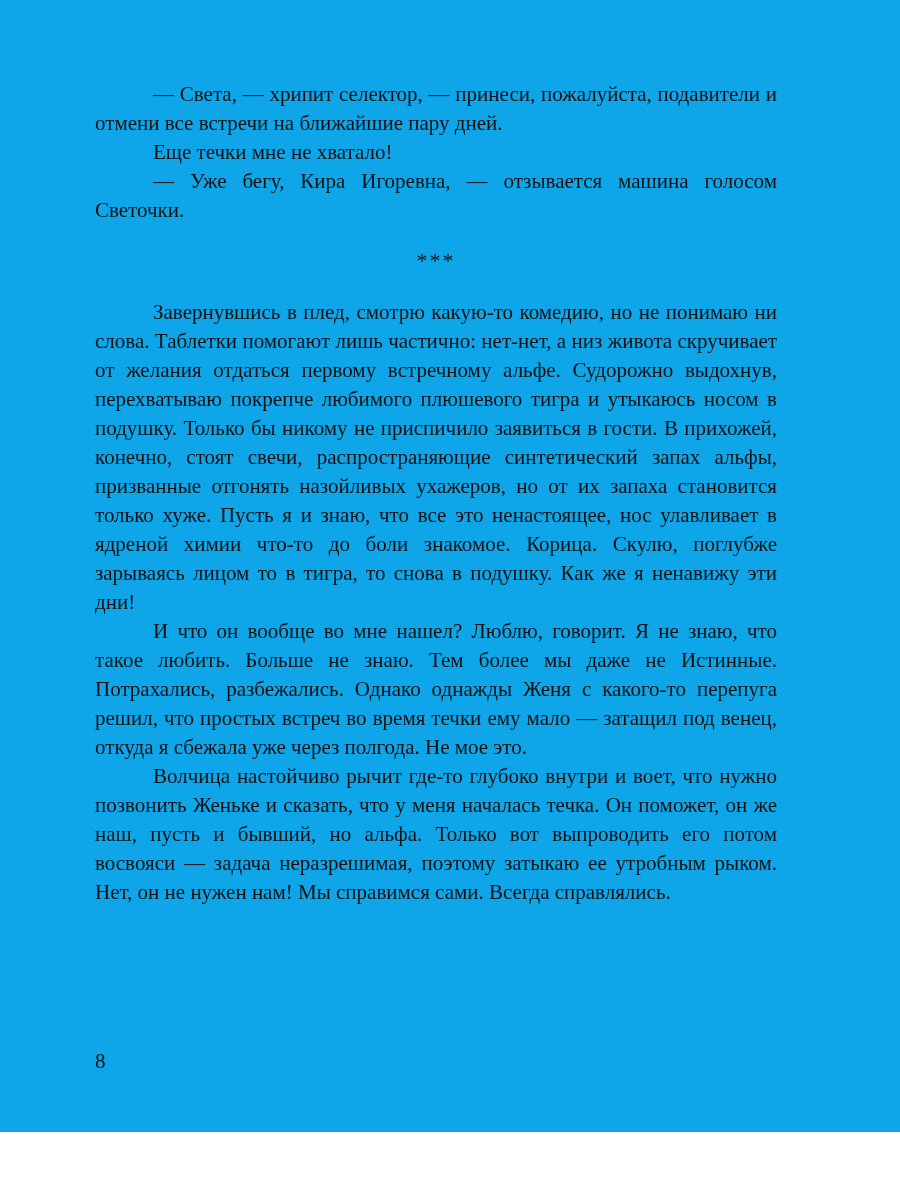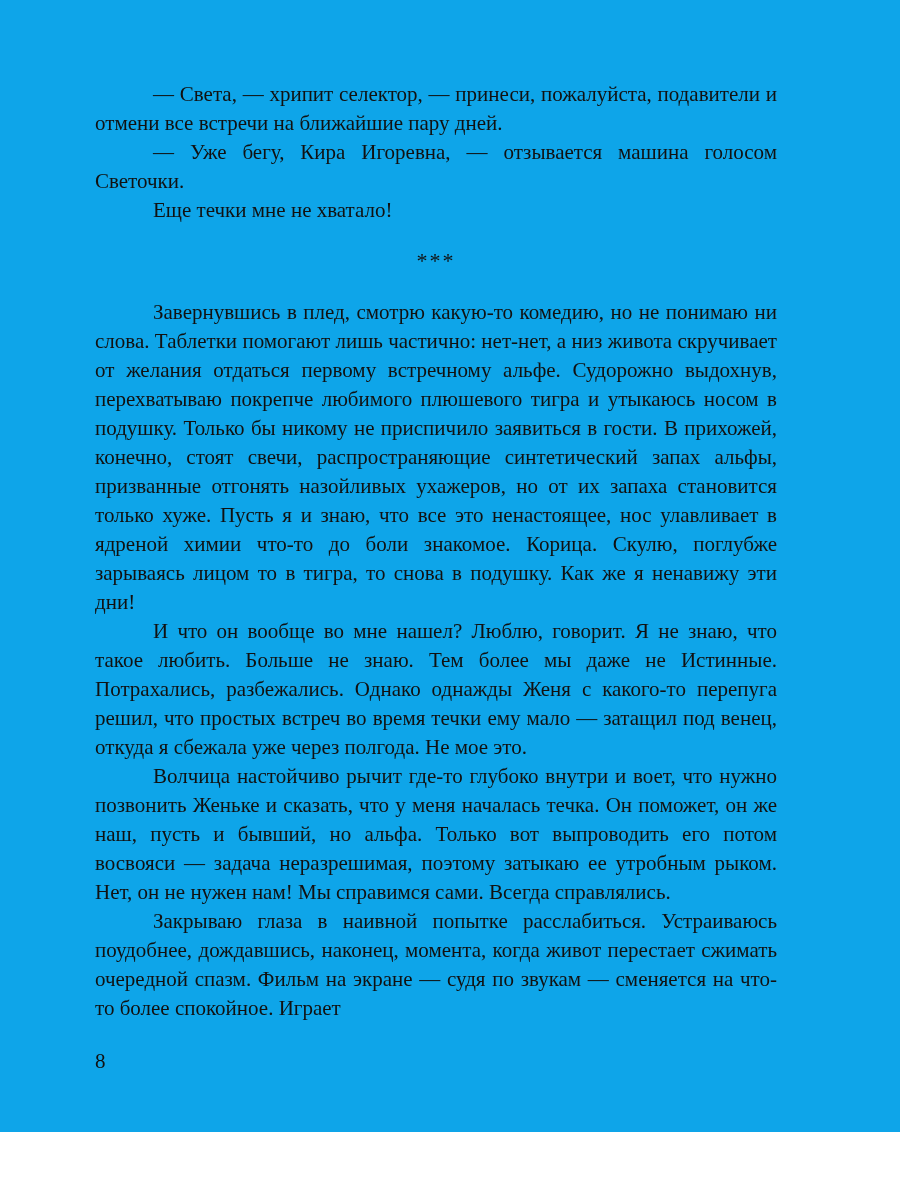--- a/index.html
+++ b/index.html
@@ -38,29 +38,28 @@
     font-size: 21px;
   }
 </style>
 </head>
 <body>
 
 <div class="page">
 
   <p class="para">— Света, — хрипит селектор, — принеси, пожалуйста, подавители и отмени все встречи на ближайшие пару дней.</p>
 
+  <p class="para">Еще течки мне не хватало!</p>
+
   <p class="para">— Уже бегу, Кира Игоревна, — отзывается машина голосом Светочки.</p>
-
-  <p class="para">Еще течки мне не хватало!</p>
 
   <div class="separator">***</div>
 
   <p class="para">Завернувшись в плед, смотрю какую-то комедию, но не понимаю ни слова. Таблетки помогают лишь частично: нет-нет, а низ живота скручивает от желания отдаться первому встречному альфе. Судорожно выдохнув, перехватываю покрепче любимого плюшевого тигра и утыкаюсь носом в подушку. Только бы никому не приспичило заявиться в гости. В прихожей, конечно, стоят свечи, распространяющие синтетический запах альфы, призванные отгонять назойливых ухажеров, но от их запаха становится только хуже. Пусть я и знаю, что все это ненастоящее, нос улавливает в ядреной химии что-то до боли знакомое. Корица. Скулю, поглубже зарываясь лицом то в тигра, то снова в подушку. Как же я ненавижу эти дни!</p>
 
   <p class="para">И что он вообще во мне нашел? Люблю, говорит. Я не знаю, что такое любить. Больше не знаю. Тем более мы даже не Истинные. Потрахались, разбежались. Однако однажды Женя с какого-то перепуга решил, что простых встреч во время течки ему мало — затащил под венец, откуда я сбежала уже через полгода. Не мое это.</p>
 
   <p class="para">Волчица настойчиво рычит где-то глубоко внутри и воет, что нужно позвонить Женьке и сказать, что у меня началась течка. Он поможет, он же наш, пусть и бывший, но альфа. Только вот выпроводить его потом восвояси — задача неразрешимая, поэтому затыкаю ее утробным рыком. Нет, он не нужен нам! Мы справимся сами. Всегда справлялись.</p>
 
-  <p class="para">Закрываю глаза в наивной попытке расслабиться. Устраиваюсь поудобнее, дождавшись, наконец, момента, когда живот перестает сжимать очередной спазм. Фильм на экране — судя по звукам — сменяется на что-то более спокойное. Играет</p>
 
   <div class="page-number">8</div>
 
 </div>
 
 </body></html>

